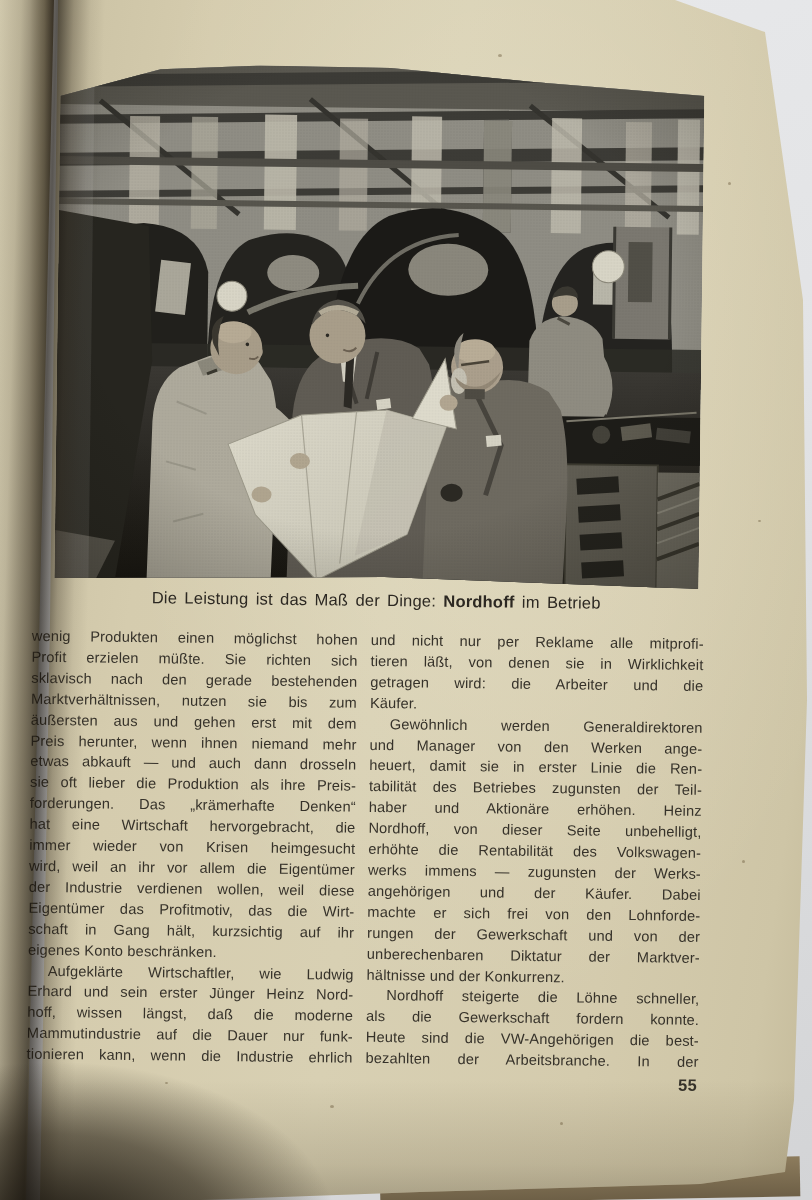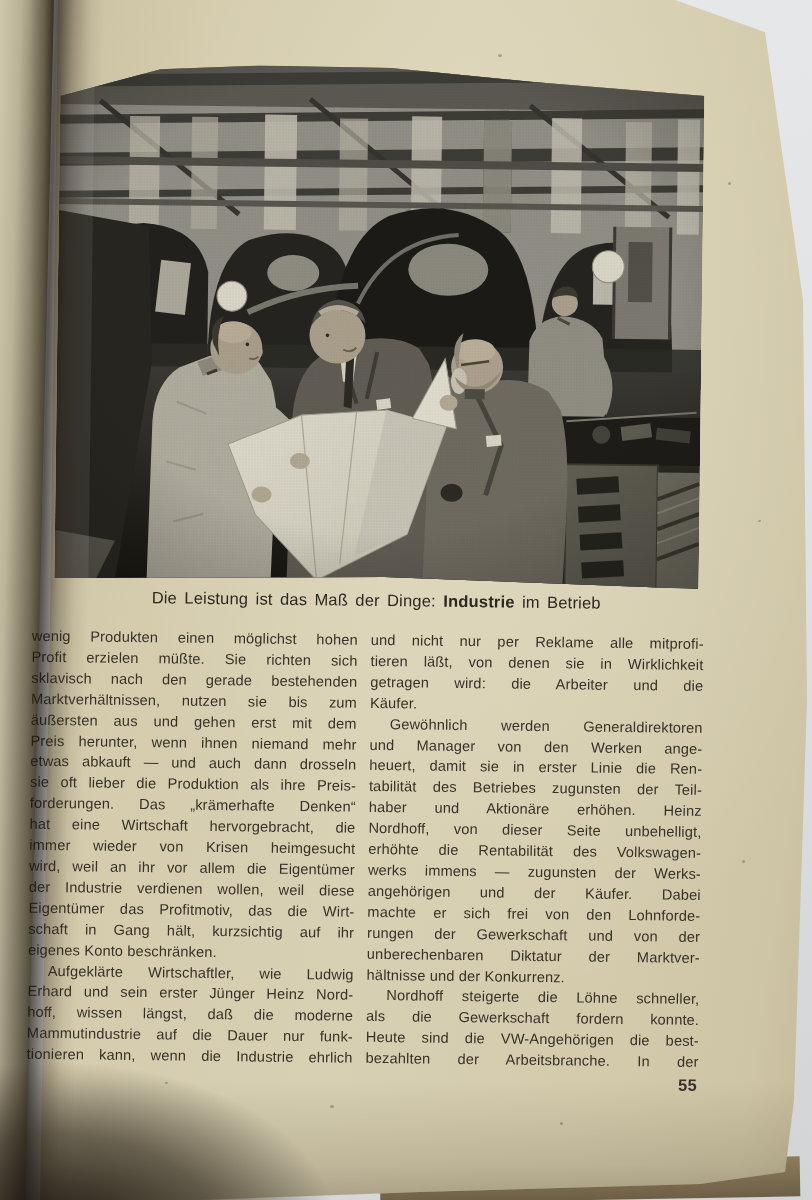--- a/index.html
+++ b/index.html
@@ -274,21 +274,21 @@
           <ellipse cx="396" cy="428" rx="11" ry="9" fill="#2b2923"></ellipse>
         </g>
 
         <rect width="644" height="521" fill="url(#ht)"></rect>
         <rect width="644" height="521" fill="url(#vig)"></rect>
         <rect x="0" y="0" width="34" height="521" fill="#ffffff" opacity="0.08"></rect>
       </svg>
     </div>
 
     <div class="caption">
-      <span>Die Leistung ist das Maß der Dinge: </span><b>Industrie</b><span> im Betrieb</span>
+      <span>Die Leistung ist das Maß der Dinge: </span><b>Nordhoff</b><span> im Betrieb</span>
     </div>
 
     <div class="columns">
       <div class="col-left">
           <div class="line">wenig Produkten einen möglichst hohen</div>
           <div class="line">Profit erzielen müßte. Sie richten sich</div>
           <div class="line">sklavisch nach den gerade bestehenden</div>
           <div class="line">Marktverhältnissen, nutzen sie bis zum</div>
           <div class="line">äußersten aus und gehen erst mit dem</div>
           <div class="line">Preis herunter, wenn ihnen niemand mehr</div>

